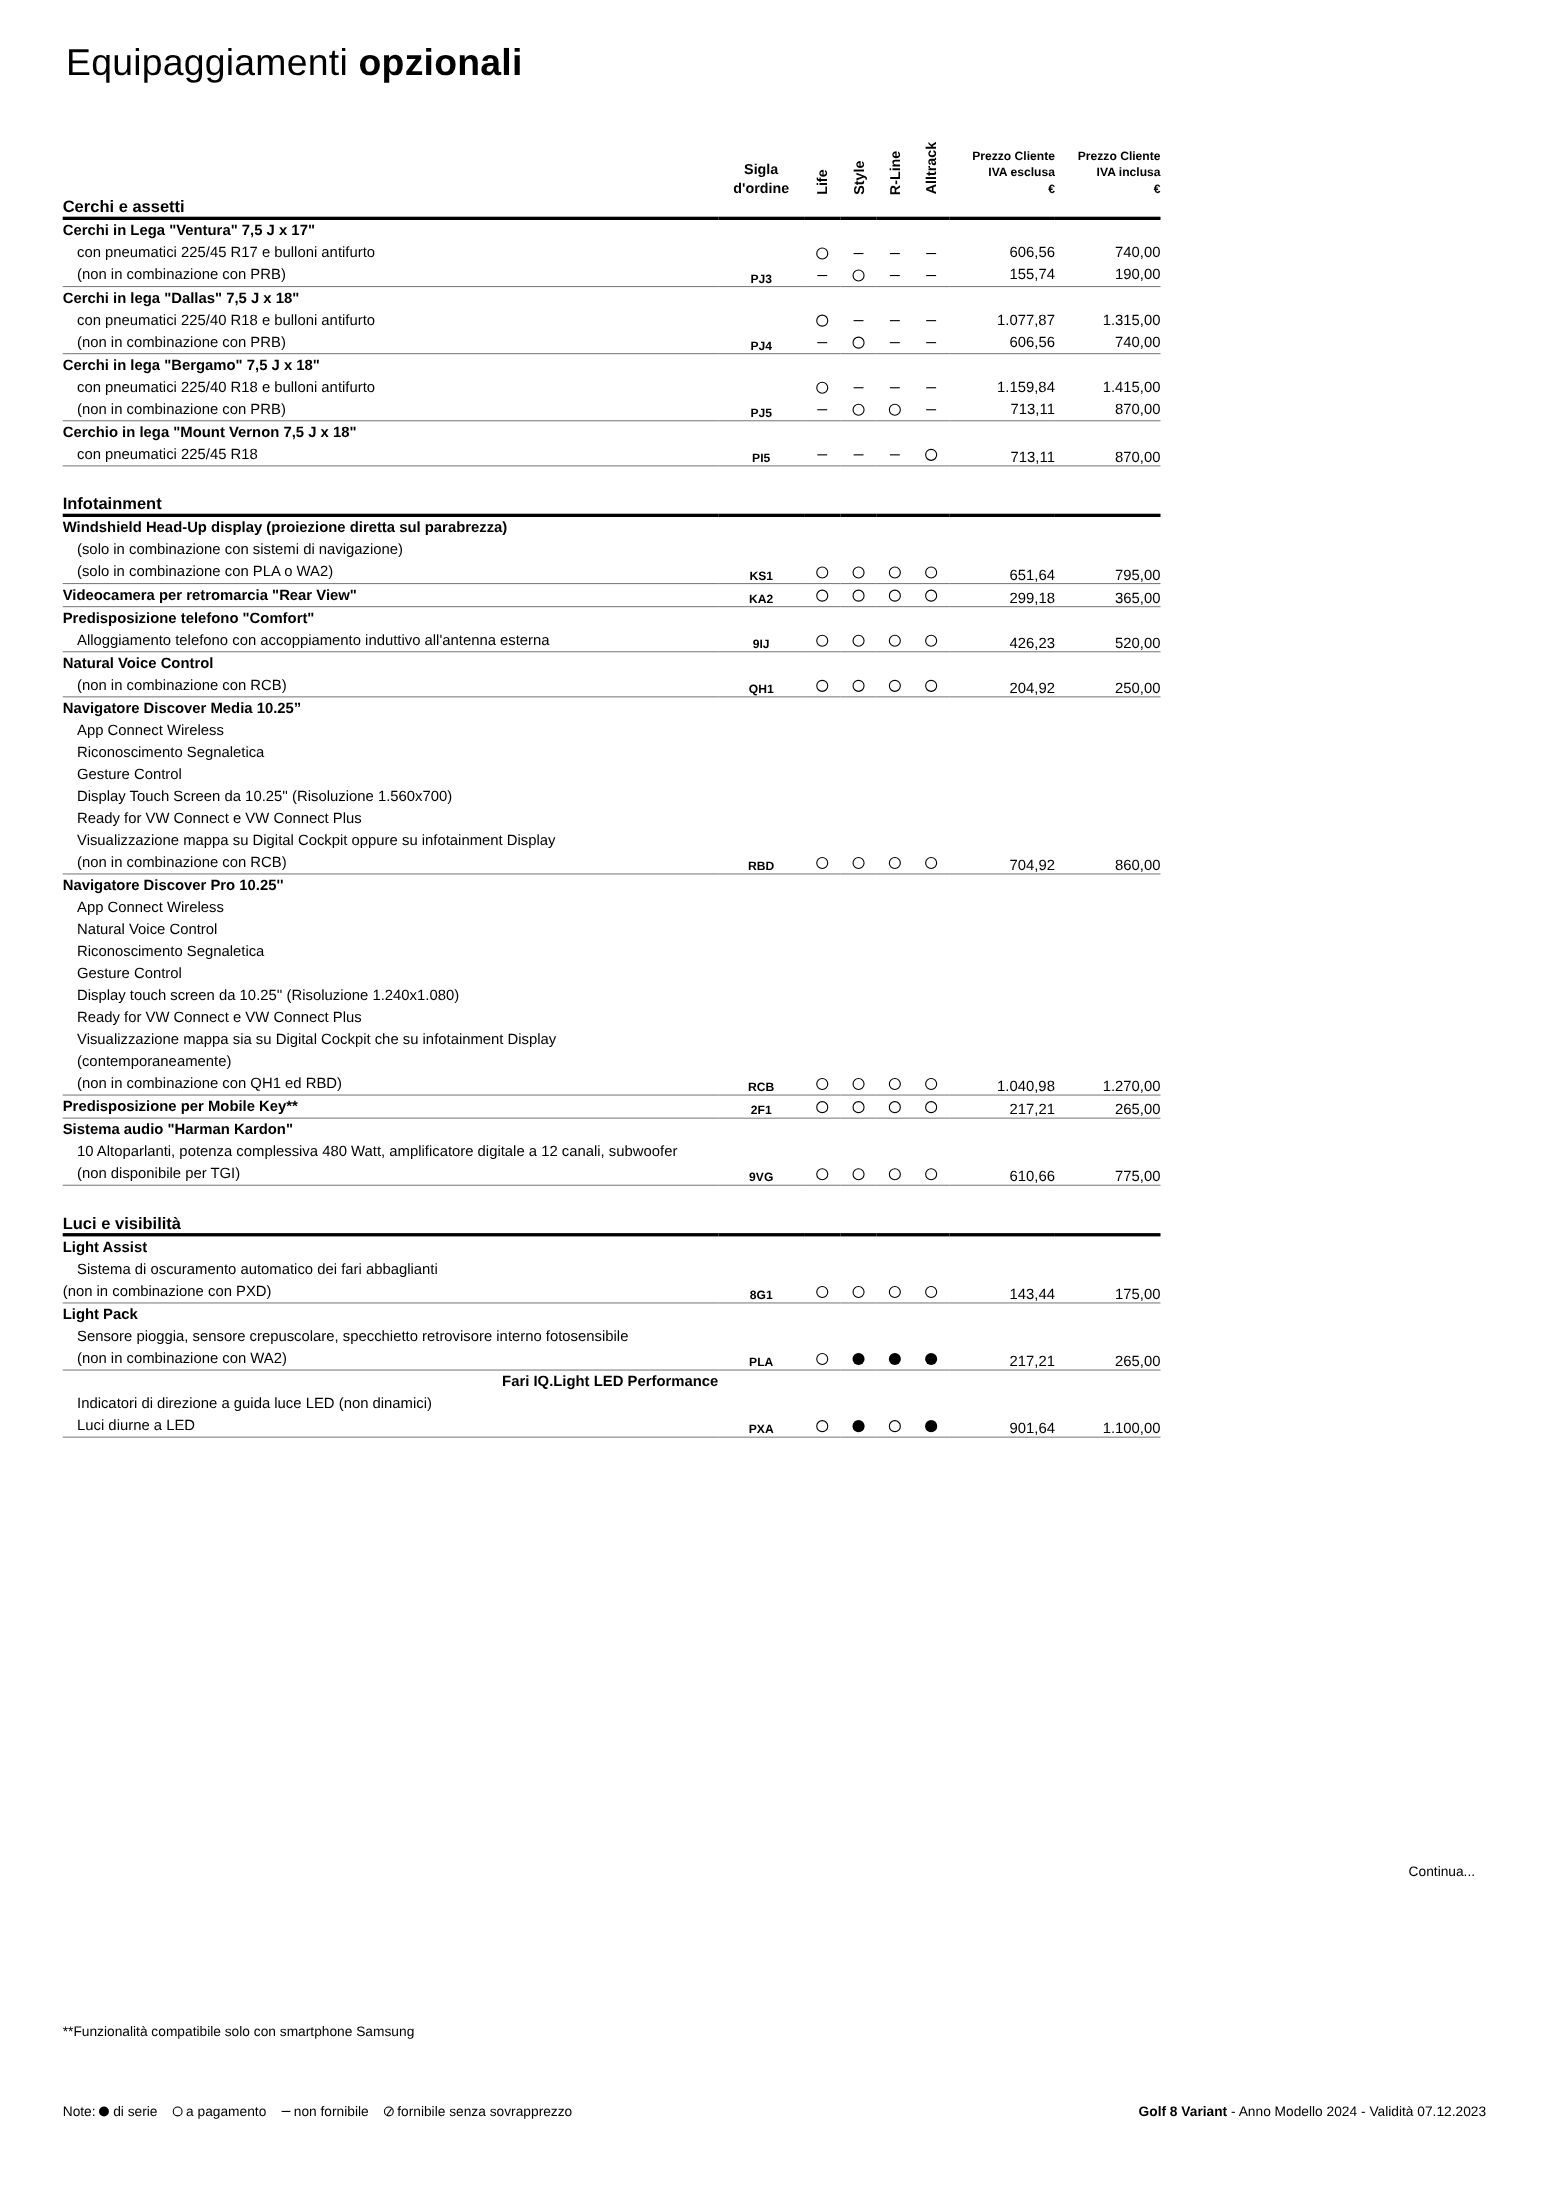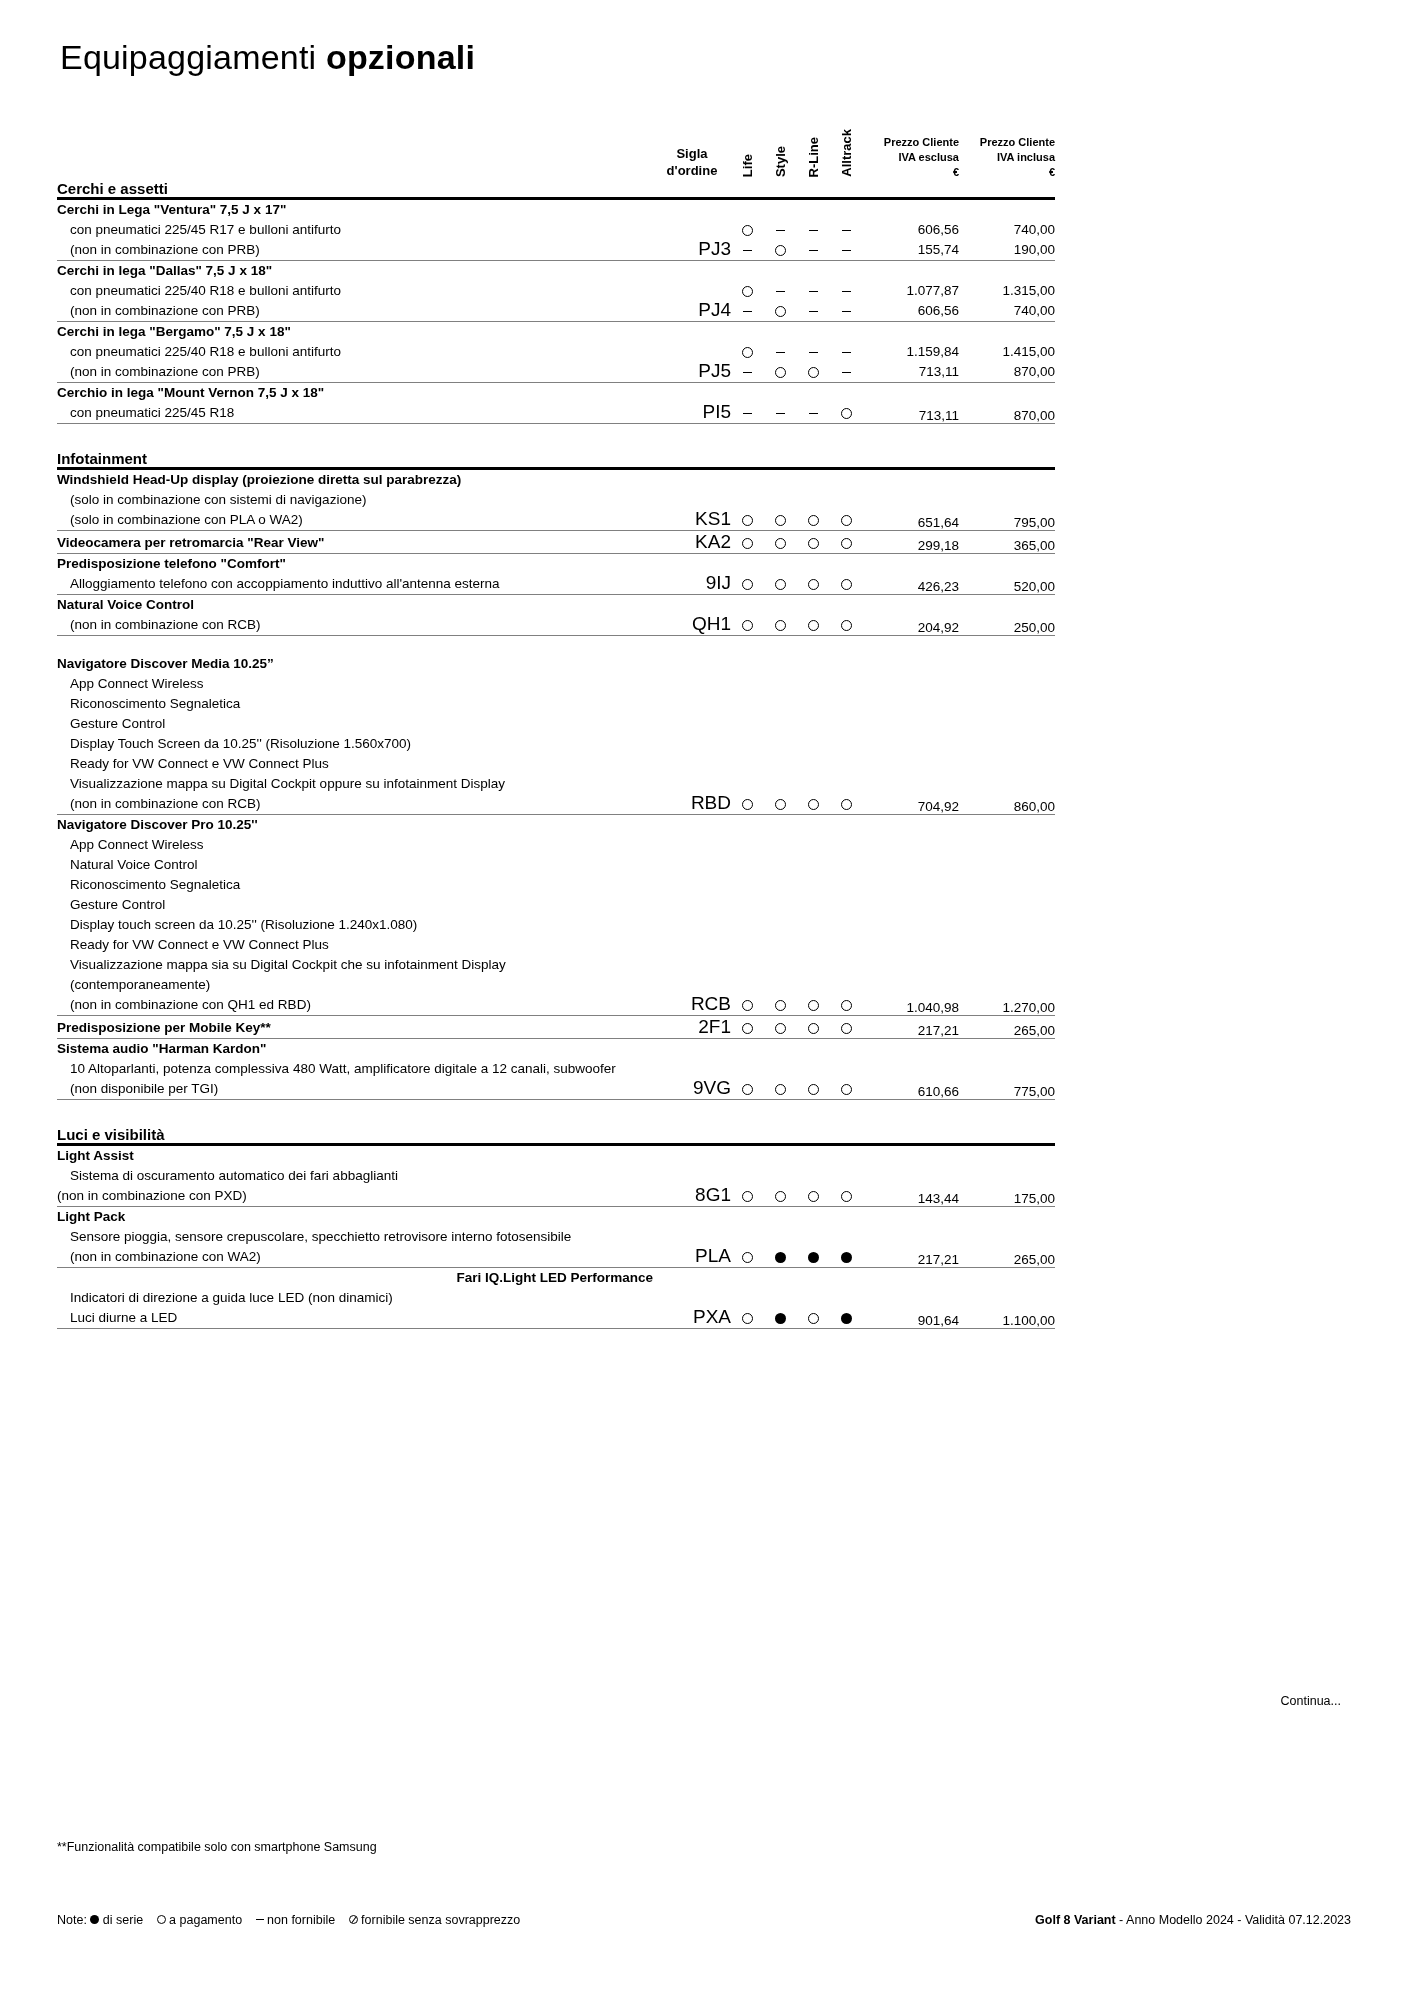--- a/index.html
+++ b/index.html
@@ -108,23 +108,24 @@
     font-size: 13.5px;
     line-height: 20px;
     padding-top: 2px;
     padding-bottom: 2px;
   }
   .desc .main { font-weight: 700; }
   .desc .sub  { font-weight: 400; padding-left: 13px; display: block; }
   .desc .sub0 { font-weight: 400; display: block; }
 
   .code {
-    text-align: right;
-    font-size: 19px;
+    text-align: center;
+    font-size: 11px;
     vertical-align: middle;
+    font-weight: bold;
   }
   .marker-cell {
     text-align: center;
     font-size: 13.5px;
     vertical-align: middle;
     line-height: 20px;
   }
   .price {
     text-align: right;
     font-size: 13.5px;
@@ -453,21 +454,21 @@
           <td class="marker-cell"><span class="mk mk-open"></span></td>
           <td class="marker-cell"><span class="mk mk-open"></span></td>
           <td class="price">204,92</td>
           <td class="price">250,00</td>
         </tr>
         <tr class="rule-thin">
           <td colspan="8"></td>
         </tr>
         <tr>
           <td class="desc">
-            <span class="main" style="display: block; margin-top: 18px;">Navigatore Discover Media 10.25”</span>
+            <span class="main" style="display: block;">Navigatore Discover Media 10.25”</span>
             <span class="sub">App Connect Wireless</span>
             <span class="sub">Riconoscimento Segnaletica</span>
             <span class="sub">Gesture Control</span>
             <span class="sub">Display Touch Screen da 10.25'' (Risoluzione 1.560x700)</span>
             <span class="sub">Ready for VW Connect e VW Connect Plus</span>
             <span class="sub">Visualizzazione mappa su Digital Cockpit oppure su infotainment Display</span>
             <span class="sub">(non in combinazione con RCB)</span>
           </td>
           <td class="code">RBD</td>
           <td class="marker-cell"><span class="mk mk-open"></span></td>

